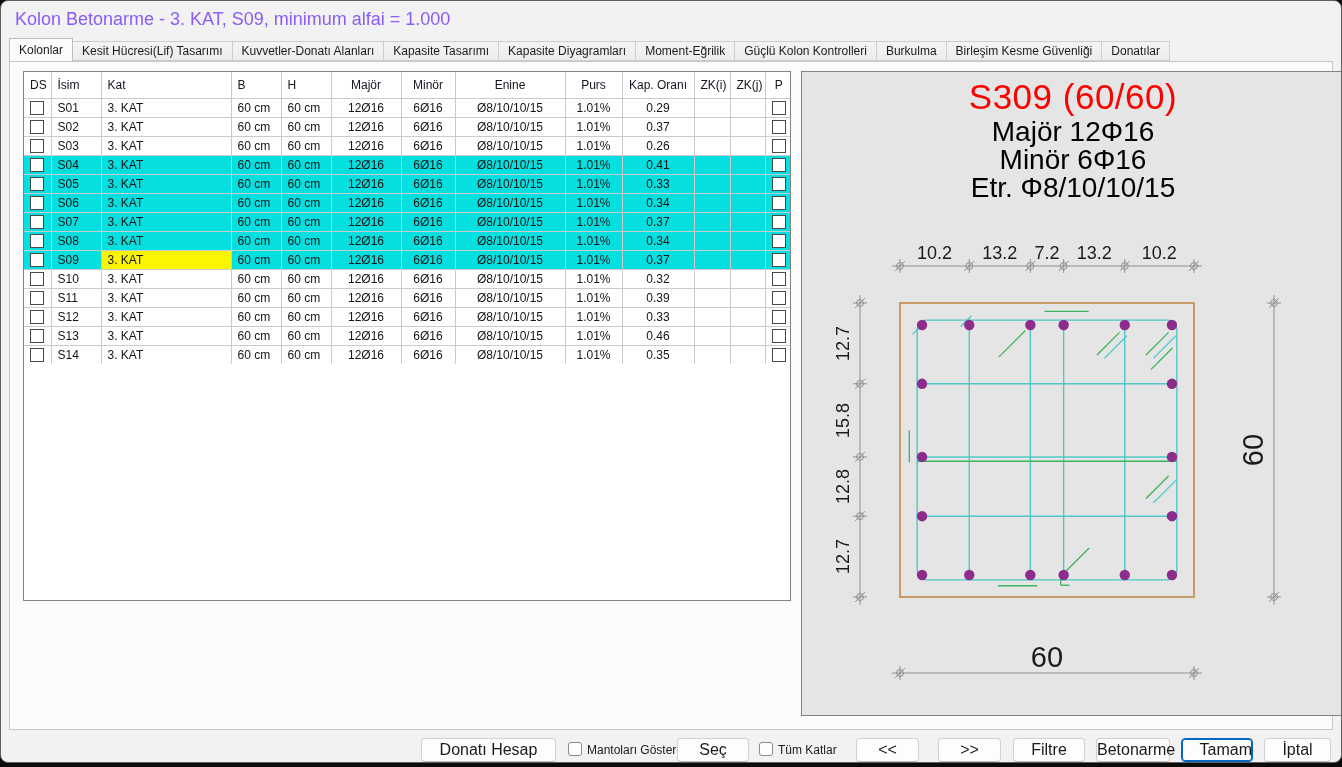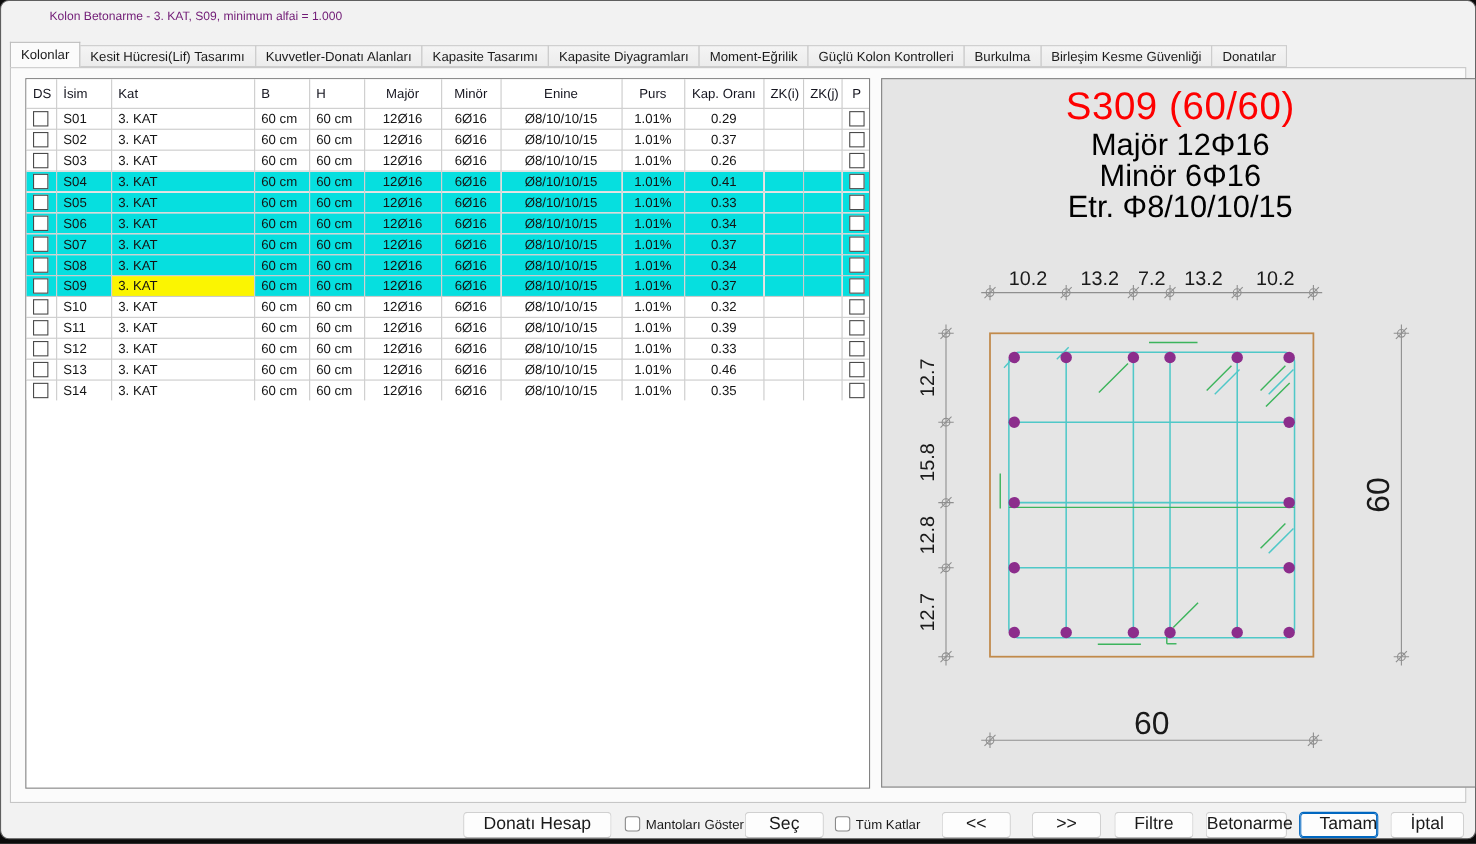--- a/index.html
+++ b/index.html
@@ -1,27 +1,27 @@
 <!DOCTYPE html>
 <html><head>
 <meta charset="utf-8">
 <style>
   html,body{margin:0;padding:0;}
   body{width:1342px;height:767px;background:#0b0b0b;font-family:"Liberation Sans","DejaVu Sans",sans-serif;-webkit-font-smoothing:antialiased;}
   .stage{position:relative;width:1342px;height:767px;background:#0b0b0b;overflow:hidden;}
   .window{position:absolute;left:0;top:0;width:1340px;height:761px;background:#F2F2F2;border:1px solid #5f5f5f;border-radius:8px;overflow:hidden;}
   .titlebar{position:absolute;left:0;top:0;right:0;height:32px;}
-  .titlebar .title{position:absolute;left:14px;top:8px;font-size:11px;color:#701a75;white-space:nowrap;margin-left:30px;}
+  .titlebar .title{position:absolute;left:14px;top:8px;font-size:18px;color:#8b5cf6;white-space:nowrap;}
   
   .tabstrip{position:absolute;left:8px;top:37px;right:8px;height:23px;display:flex;align-items:flex-end;}
   .tab{height:20px;line-height:19px;padding:0 9px;font-size:12px;color:#1b1b1b;background:linear-gradient(#F4F4F4,#ECECEC);border:1px solid #CDCDCD;margin-right:-1px;white-space:nowrap;box-sizing:border-box;text-align:center;}
   .tab.active{height:23px;line-height:22px;background:#FBFBFB;border:1px solid #BDBDBD;border-bottom:none;position:relative;z-index:3;}
   .tabpage{position:absolute;left:8px;top:60px;width:1324px;height:669px;background:#FBFBFB;border:1px solid #C6C6C6;box-sizing:border-box;}
   
-  .table-panel{position:absolute;left:13px;top:9px;width:768px;height:646px;background:#ffffff;border:1px solid #828282;box-sizing:border-box;overflow:hidden;}
+  .table-panel{position:absolute;left:13px;top:9px;width:768px;height:530px;background:#ffffff;border:1px solid #828282;box-sizing:border-box;overflow:hidden;}
   table.grid{border-collapse:collapse;table-layout:fixed;width:766px;font-size:12px;color:#141414;border-style:hidden;}
   table.grid th{height:26px;font-weight:400;color:#15151f;border:1px solid #CBCBCB;padding:0 6px;white-space:nowrap;overflow:hidden;background:#fff;}
   table.grid td{height:18px;border:1px solid #CBCBCB;padding:0 6px;white-space:nowrap;overflow:hidden;background:#fff;}
   table.grid .al{text-align:left;}
   table.grid .ac{text-align:center;}
   tr.hl td{background:#06DFDF;}
   td.ycell{background:#FBF501 !important;}
   tr.sel td{border-top:1px dotted #202020;border-bottom:1px dotted #202020;}
   tr.sel td:first-child{border-left:1px dotted #202020;}
   tr.sel td:last-child{border-right:1px dotted #202020;}

